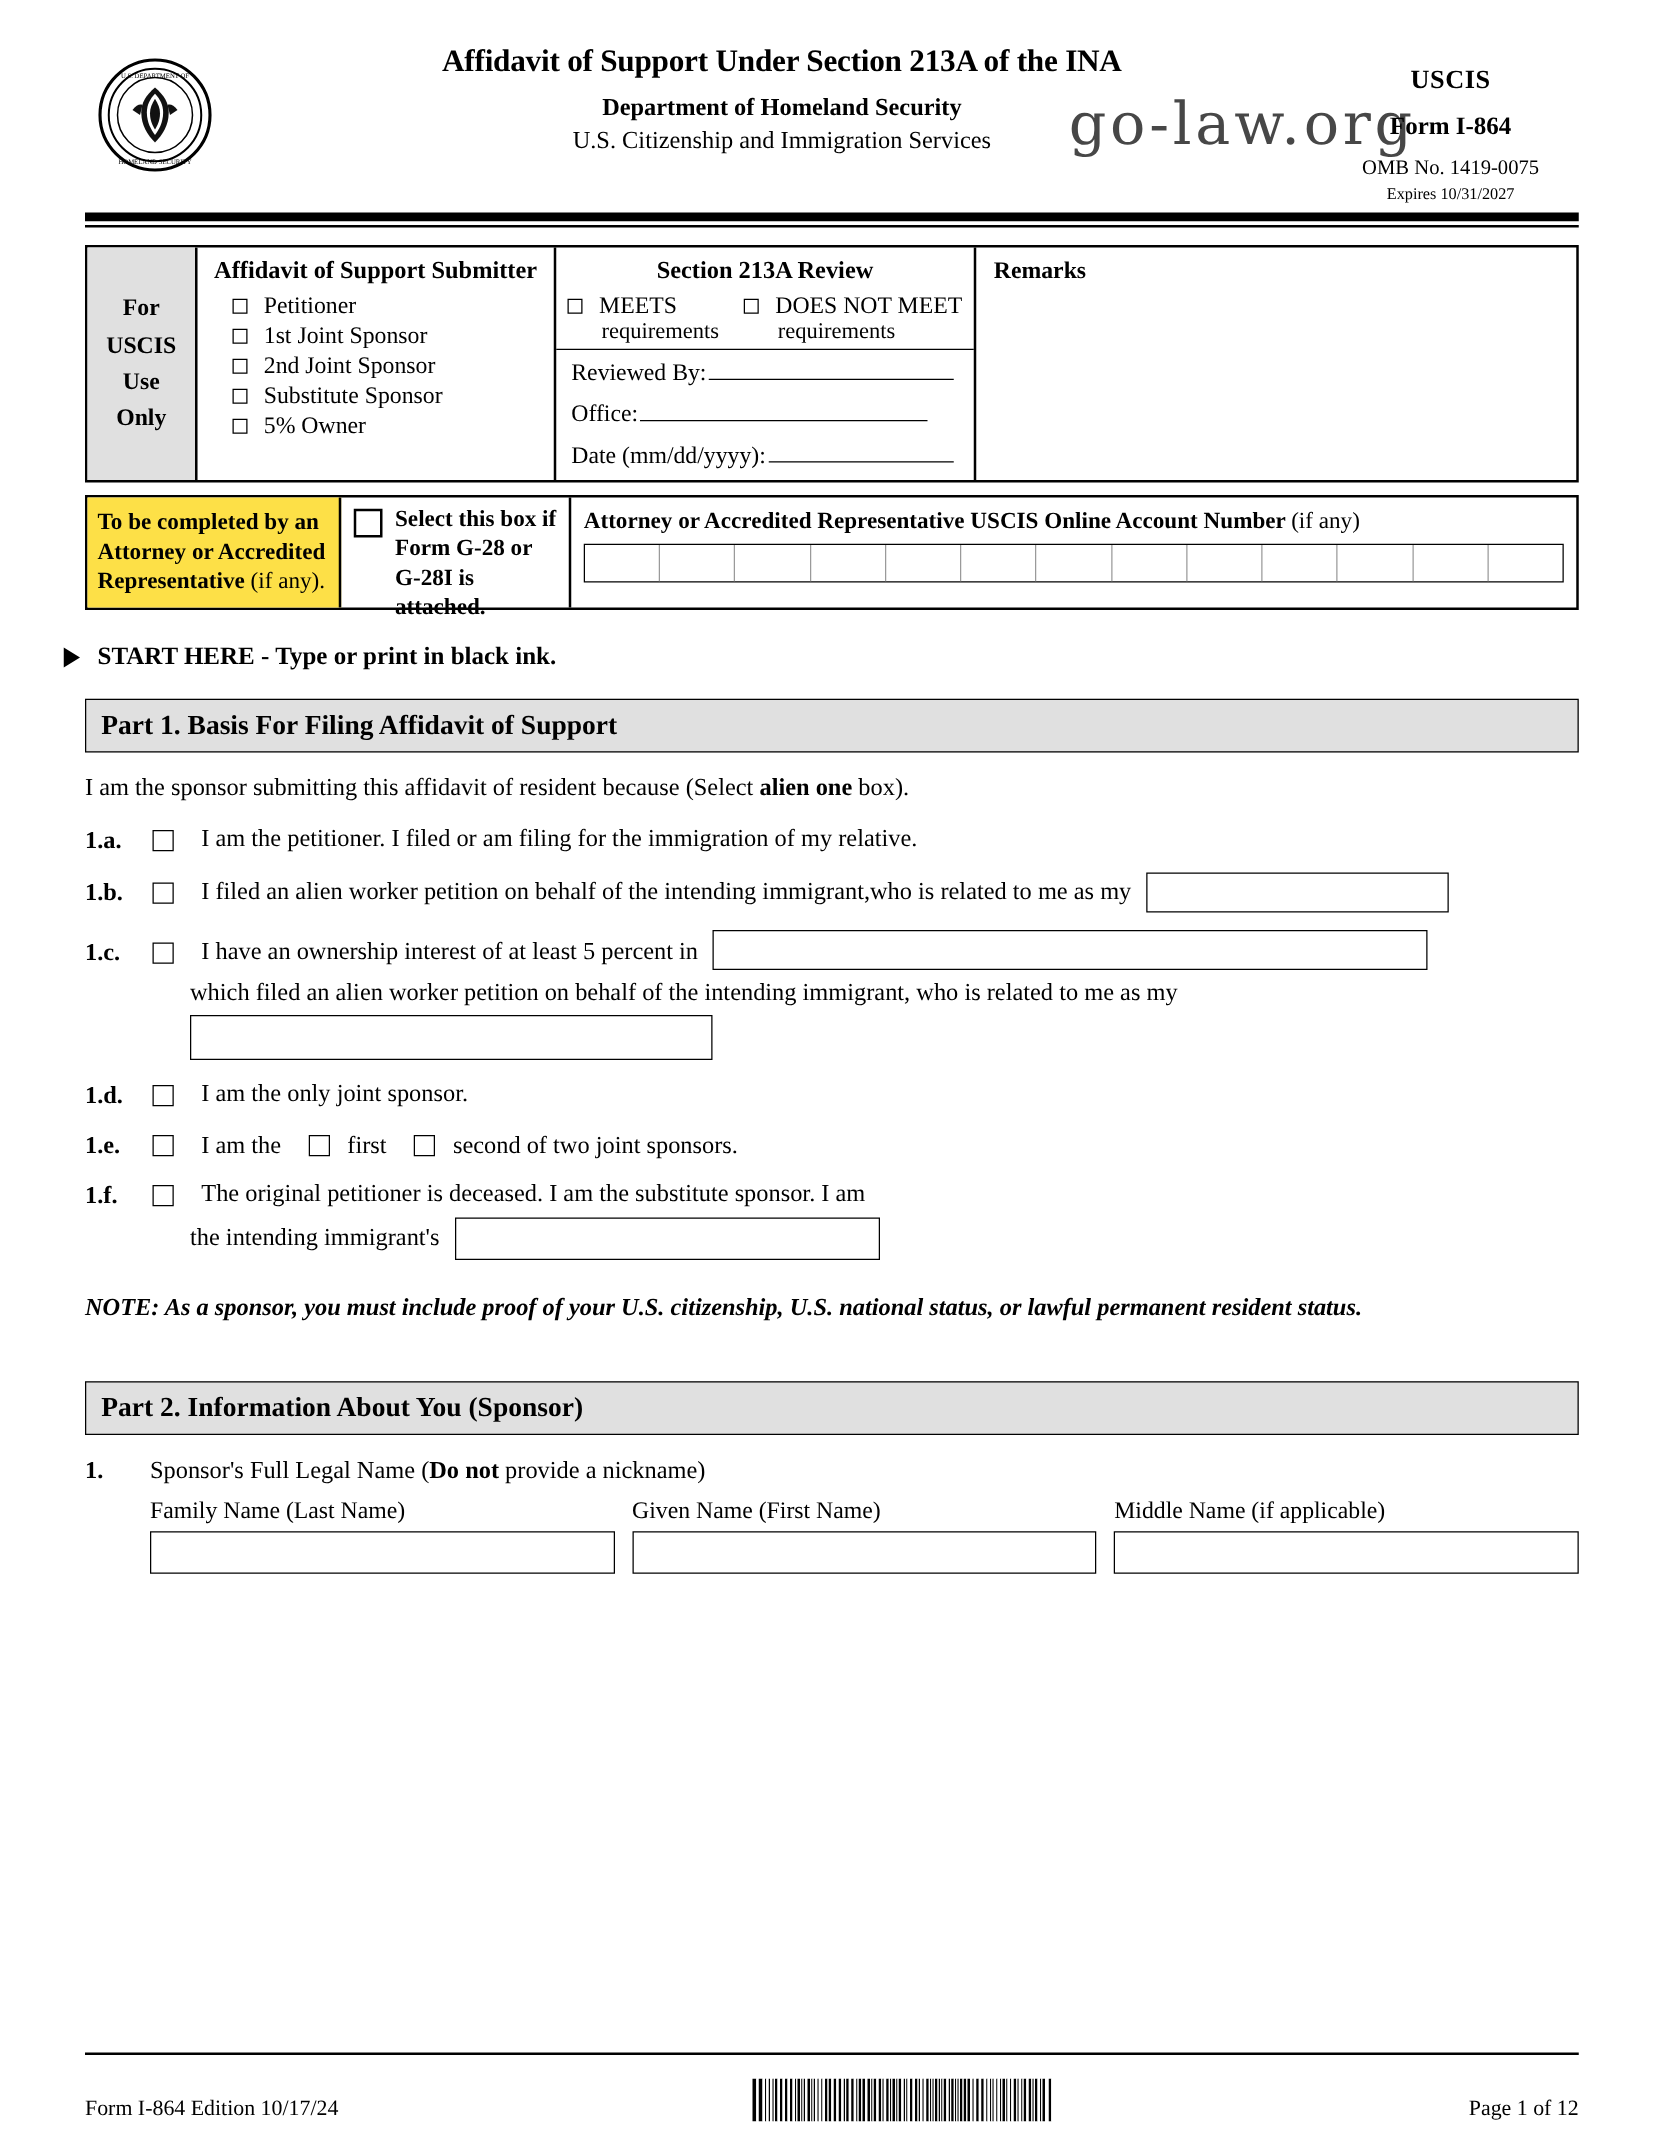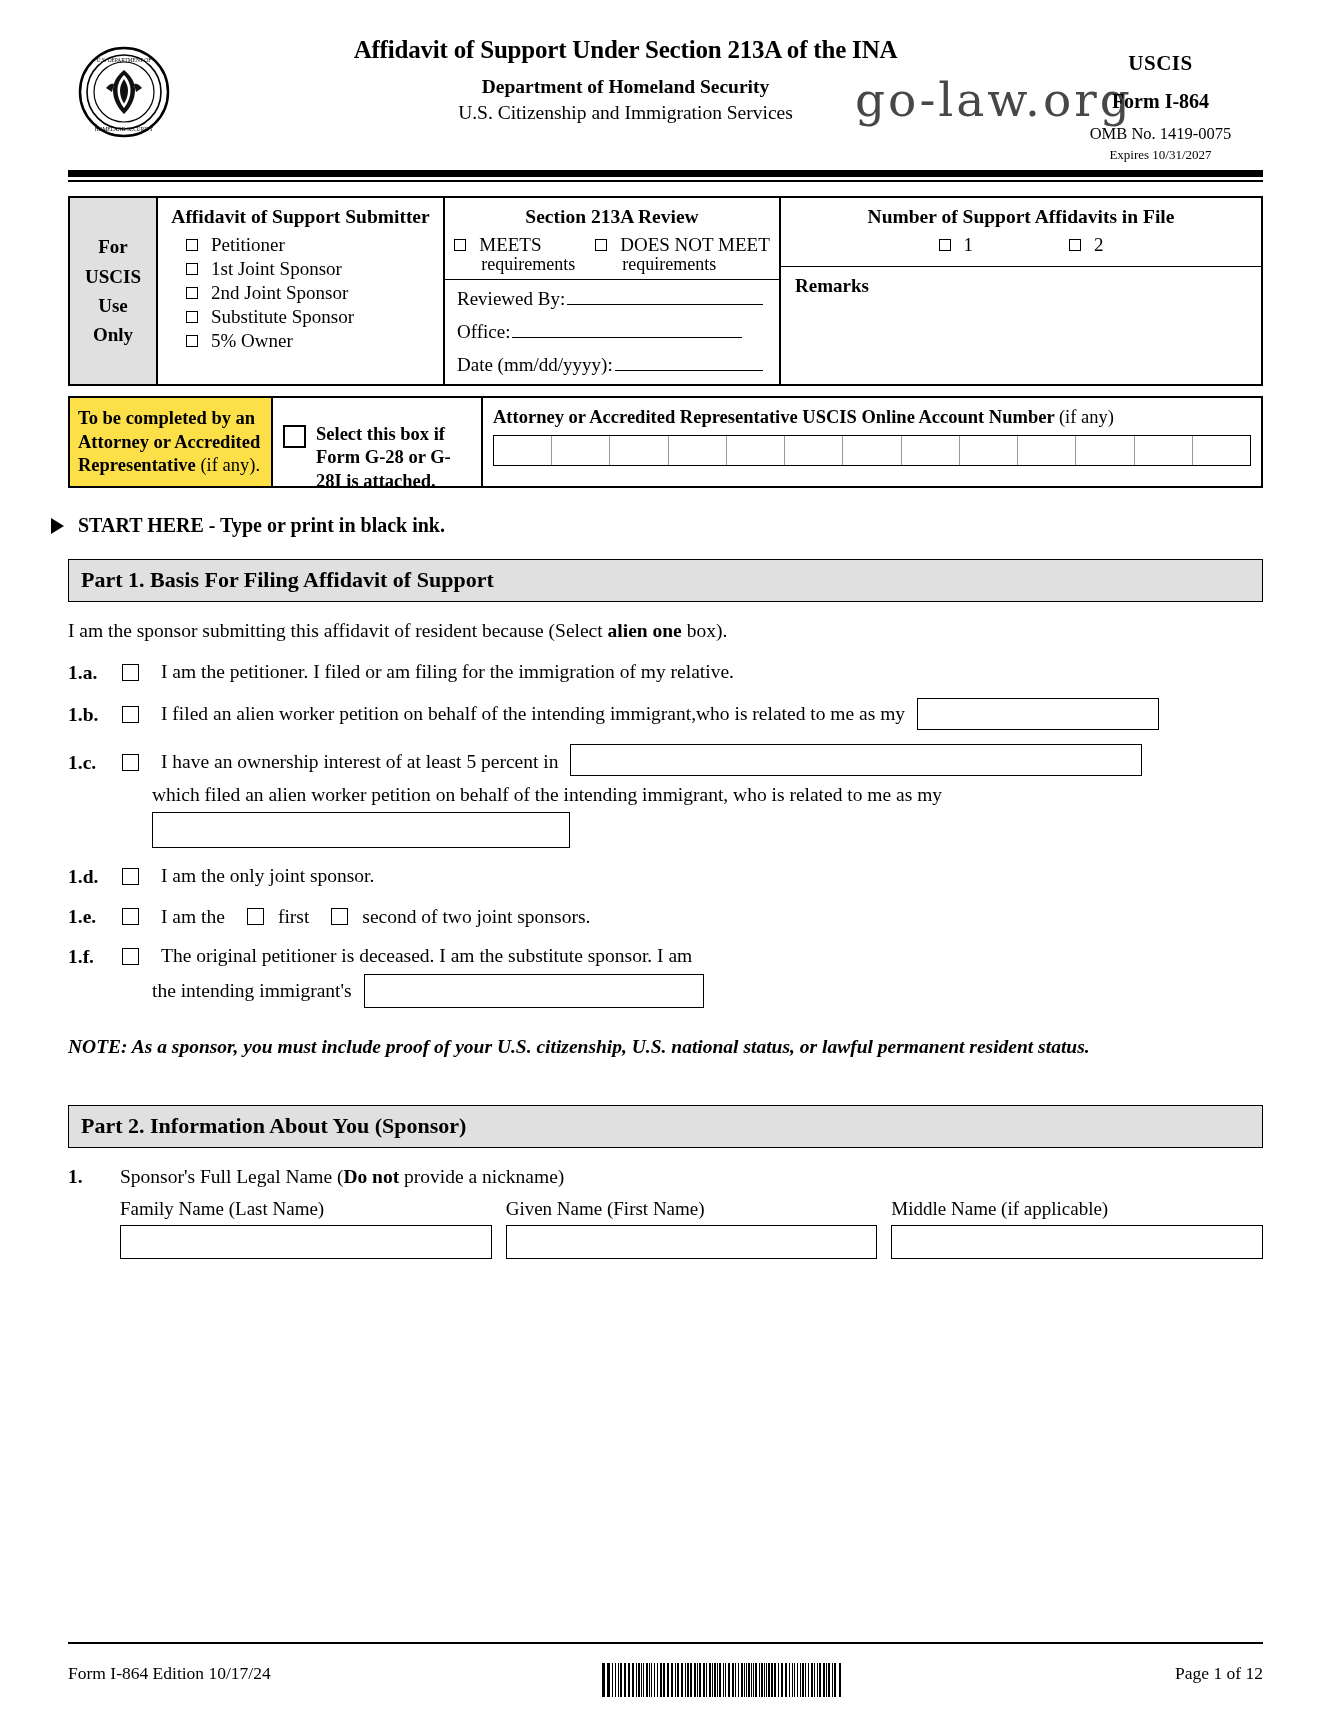--- a/index.html
+++ b/index.html
@@ -88,21 +88,21 @@
 
   
   .atty-table {
     margin:10px 68px 0 68px; border:2px solid #000; display:flex; height:92px;
   }
   .atty-c1 {
     width:203px; background:#fde047; border-right:2px solid #000;
     font-weight:bold; font-size:18.5px; line-height:1.28; padding:9px 6px 0 8px;
   }
   .atty-c1 .light { font-weight:normal; }
-  .atty-c2 { width:210px; border-right:2px solid #000; display:flex; padding:25px 6px 0 10px; }
+  .atty-c2 { width:184px; border-right:2px solid #000; display:flex; padding:7px 6px 0 10px; }
   .atty-c2 .bigbox { width:23px; height:23px; border:2px solid #000; flex:none; margin-right:10px; margin-top:2px; }
   .atty-c2 .txt { font-weight:bold; font-size:18.5px; line-height:1.26; }
   .atty-c3 { width:284px; border-right:2px solid #000; padding:7px 10px 0 10px; }
   .atty-c4 { flex:1; padding:7px 10px 0 10px; }
   .atty-lbl { font-weight:bold; font-size:18.5px; line-height:1.3; }
   .atty-lbl .light { font-weight:normal; }
   .field-box { border:1.6px solid #000; height:31px; margin-top:6px; background:#fff; }
   .seg-box { display:flex; border:1.6px solid #000; height:31px; margin-top:6px; background:#fff; }
   .seg-box i { flex:1; border-right:1px solid #9a9a9a; }
   .seg-box i:last-child { border-right:none; }
@@ -136,21 +136,21 @@
   .p2-q { display:flex; margin:18px 68px 0 68px; font-size:19.5px; }
   .p2-q .n { width:52px; font-weight:bold; flex:none; }
   .names-row { display:flex; margin:10px 68px 0 120px; gap:14px; }
   .name-cell { flex:1; }
   .name-cell .cap { font-size:19px; margin-bottom:5px; }
   .name-cell .box { border:1.6px solid #000; height:34px; background:#fff; }
 
   
   .footer-rule { position:absolute; left:68px; right:68px; bottom:115px; height:1.6px; background:#000; }
   .footer { position:absolute; left:68px; right:68px; bottom:62px; display:flex;
-            align-items:flex-start; justify-content:space-between; font-size:17.5px; }
+            align-items:flex-end; justify-content:space-between; font-size:17.5px; }
   .f-left { white-space:nowrap; }
   .f-right { white-space:nowrap; }
   .barcode { display:flex; align-items:flex-end; height:34px; gap:0; }
   .barcode i { display:block; background:#000; height:34px; }
 </style>
 </head>
 <body>
 
 <div class="page">
 
@@ -254,33 +254,20 @@
           <span class="underline mid"></span>
         </div>
         <div class="lrow">
           <span class="lbl">Date (mm/dd/yyyy):</span>
           <span class="underline date"></span>
         </div>
       </div>
     </div>
 
     <div class="col-affidavits">
-      <div class="aff-top">
-        <div class="boxhead">Number of Support Affidavits in File</div>
-        <div class="aff-opts">
-          <div class="o">
-            <span class="sqbox"></span>
-            <span>1</span>
-          </div>
-          <div class="o">
-            <span class="sqbox"></span>
-            <span>2</span>
-          </div>
-        </div>
-      </div>
       <div class="remarks">Remarks</div>
     </div>
   </div>
 
   <div class="atty-table">
     <div class="atty-c1">
       <span>To be completed by an Attorney or Accredited Representative</span>
       <span class="light">(if any).</span>
     </div>
     <div class="atty-c2">

